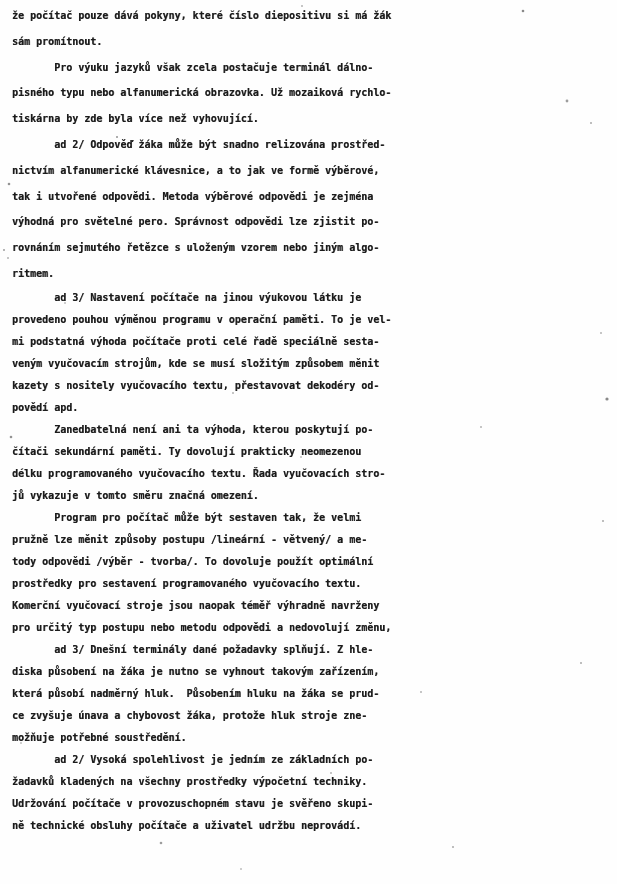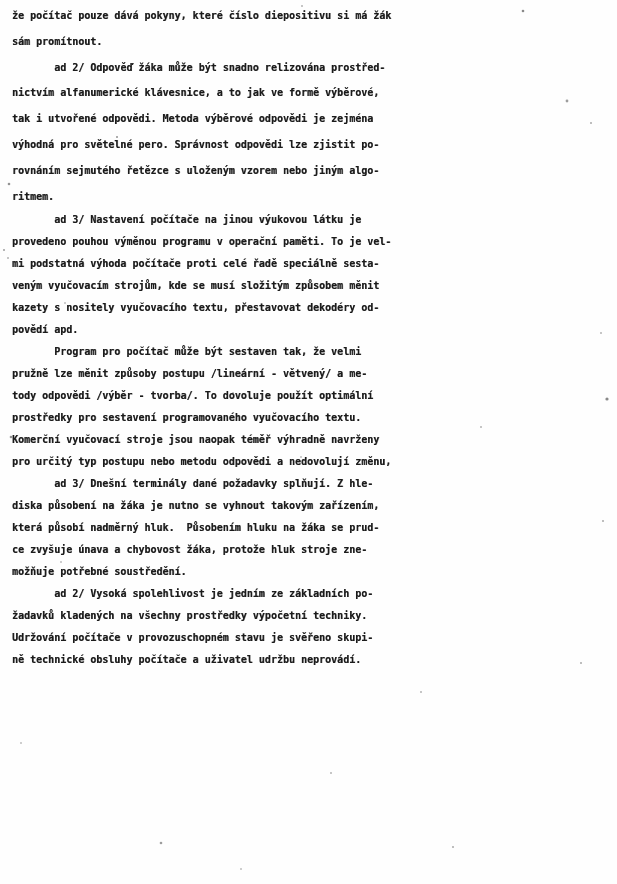--- a/index.html
+++ b/index.html
@@ -71,32 +71,39 @@
   }
 </style>
 </head>
 <body>
 
 <div class="page">
   <div class="noise"></div>
   <div class="text-block">
     <div class="para lh-a">že počítač pouze dává pokyny, které číslo diepositivu si má žák
 sám promítnout.</div>
+    <div class="para lh-a">       Pro výuku jazyků však zcela postačuje terminál dálno-
+pisného typu nebo alfanumerická obrazovka. Už mozaiková rychlo-
+tiskárna by zde byla více než vyhovující.</div>
     <div class="para lh-a">       ad 2/ Odpověď žáka může být snadno relizována prostřed-
 nictvím alfanumerické klávesnice, a to jak ve formě výběrové,
 tak i utvořené odpovědi. Metoda výběrové odpovědi je zejména
 výhodná pro světelné pero. Správnost odpovědi lze zjistit po-
 rovnáním sejmutého řetězce s uloženým vzorem nebo jiným algo-
 ritmem.</div>
     <div class="para lh-b">       ad 3/ Nastavení počítače na jinou výukovou látku je
 provedeno pouhou výměnou programu v operační paměti. To je vel-
 mi podstatná výhoda počítače proti celé řadě speciálně sesta-
 veným vyučovacím strojům, kde se musí složitým způsobem měnit
 kazety s nositely vyučovacího textu, přestavovat dekodéry od-
 povědí apd.</div>
+    <div class="para lh-b">       Zanedbatelná není ani ta výhoda, kterou poskytují po-
+čítači sekundární paměti. Ty dovolují prakticky neomezenou
+délku programovaného vyučovacího textu. Řada vyučovacích stro-
+jů vykazuje v tomto směru značná omezení.</div>
     <div class="para lh-b">       Program pro počítač může být sestaven tak, že velmi
 pružně lze měnit způsoby postupu /lineární - větvený/ a me-
 tody odpovědi /výběr - tvorba/. To dovoluje použít optimální
 prostředky pro sestavení programovaného vyučovacího textu.
 Komerční vyučovací stroje jsou naopak téměř výhradně navrženy
 pro určitý typ postupu nebo metodu odpovědi a nedovolují změnu,</div>
     <div class="para lh-b">       ad 3/ Dnešní terminály dané požadavky splňují. Z hle-
 diska působení na žáka je nutno se vyhnout takovým zařízením,
 která působí nadměrný hluk.  Působením hluku na žáka se prud-
 ce zvyšuje únava a chybovost žáka, protože hluk stroje zne-

